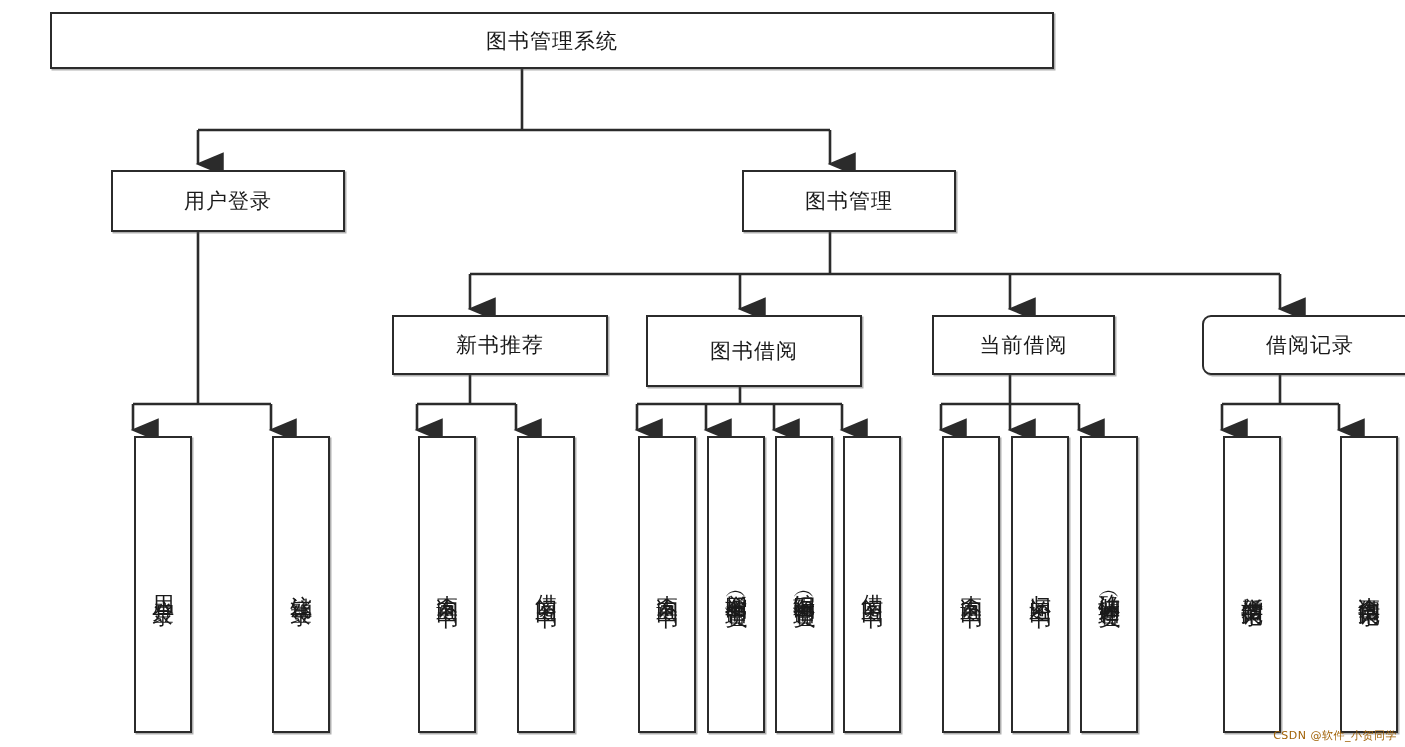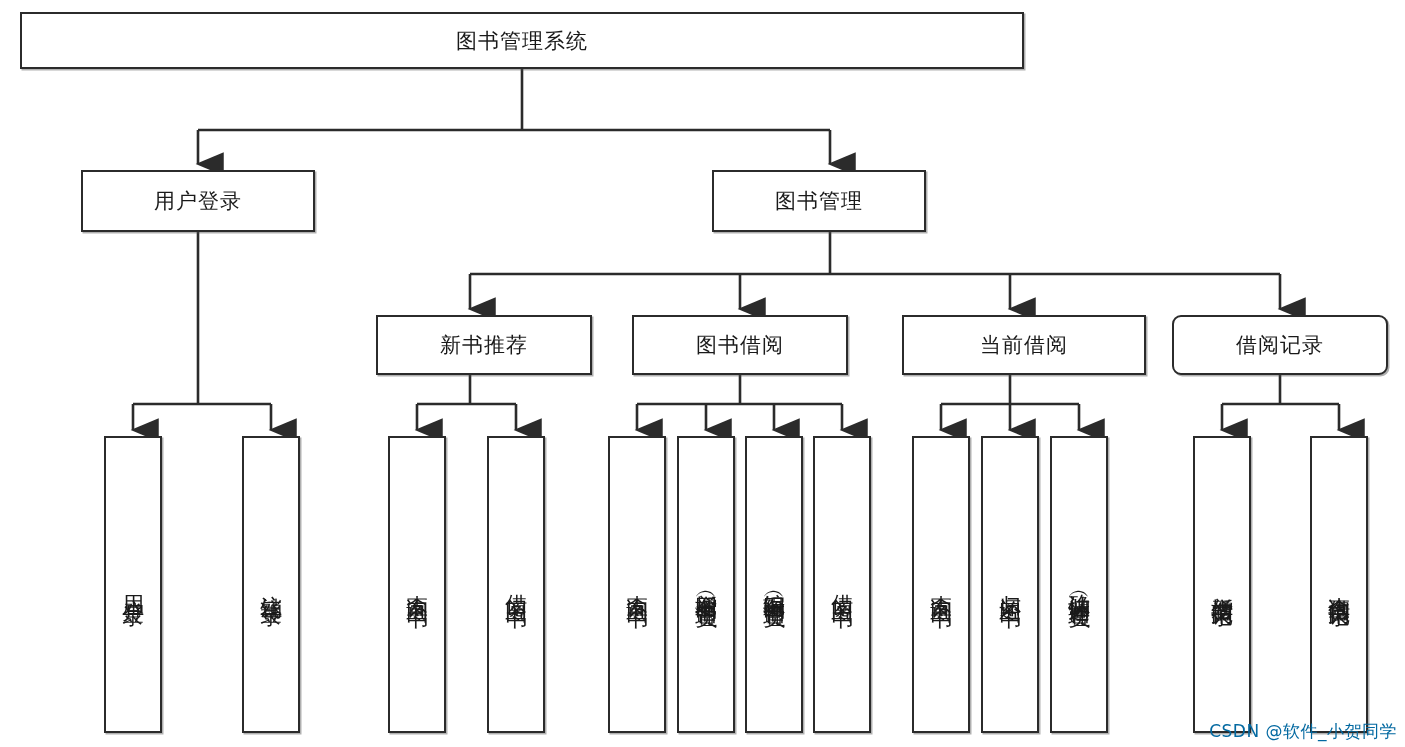--- a/index.html
+++ b/index.html
@@ -29,20 +29,21 @@
     position: absolute;
     box-sizing: border-box;
     background: #ffffff;
     border: 2px solid #2b2b2b;
     box-shadow: 1.5px 1.5px 0 rgba(80,80,80,0.45);
     display: flex;
     align-items: center;
     justify-content: center;
     color: #1a1a1a;
     z-index: 2;
+    margin-left: 30px;
   }
   .node-h {
     font-size: 21px;
     letter-spacing: 1px;
     white-space: nowrap;
   }
   .node-root {
     font-size: 21px;
     letter-spacing: 1px;
   }
@@ -56,22 +57,22 @@
     text-align: center;
     white-space: nowrap;
   }
   .node-v.tall {
     letter-spacing: 2px;
   }
   .watermark {
     position: absolute;
     right: 8px;
     bottom: 4px;
-    font-size: 17px;
-    color: #0369a1;
+    font-size: 11px;
+    color: #a16207;
     letter-spacing: 0.5px;
     white-space: nowrap;
     z-index: 5;
     font-family: "DejaVu Sans", "Liberation Sans", sans-serif;
   }
 </style>
 </head>
 <body>
 
 <div id="diagram-root">
@@ -130,27 +131,27 @@
     <span>图书管理系统</span>
   </div>
 
   <div class="node node-h" style="left:81px; top:170px; width:234px; height:62px;">
     <span>用户登录</span>
   </div>
   <div class="node node-h" style="left:712px; top:170px; width:214px; height:62px;">
     <span>图书管理</span>
   </div>
 
-  <div class="node node-h" style="left:376px; top:315px; width:216px; height:60px;">
+  <div class="node node-h" style="left:362px; top:315px; width:216px; height:60px;">
     <span>新书推荐</span>
   </div>
-  <div class="node node-h" style="left:632px; top:315px; width:216px; height:60px;">
+  <div class="node node-h" style="left:616px; top:315px; width:216px; height:72px;">
     <span>图书借阅</span>
   </div>
-  <div class="node node-h" style="left:902px; top:315px; width:244px; height:60px;">
+  <div class="node node-h" style="left:902px; top:315px; width:183px; height:60px;">
     <span>当前借阅</span>
   </div>
   <div class="node node-h" style="left:1172px; top:315px; width:216px; height:60px;border-radius:9px;">
     <span>借阅记录</span>
   </div>
 
   <div class="node node-v" style="left:104px; top:436px; width:58px; height:297px;">
     <span>用户登录</span>
   </div>
   <div class="node node-v" style="left:242px; top:436px; width:58px; height:297px;">

